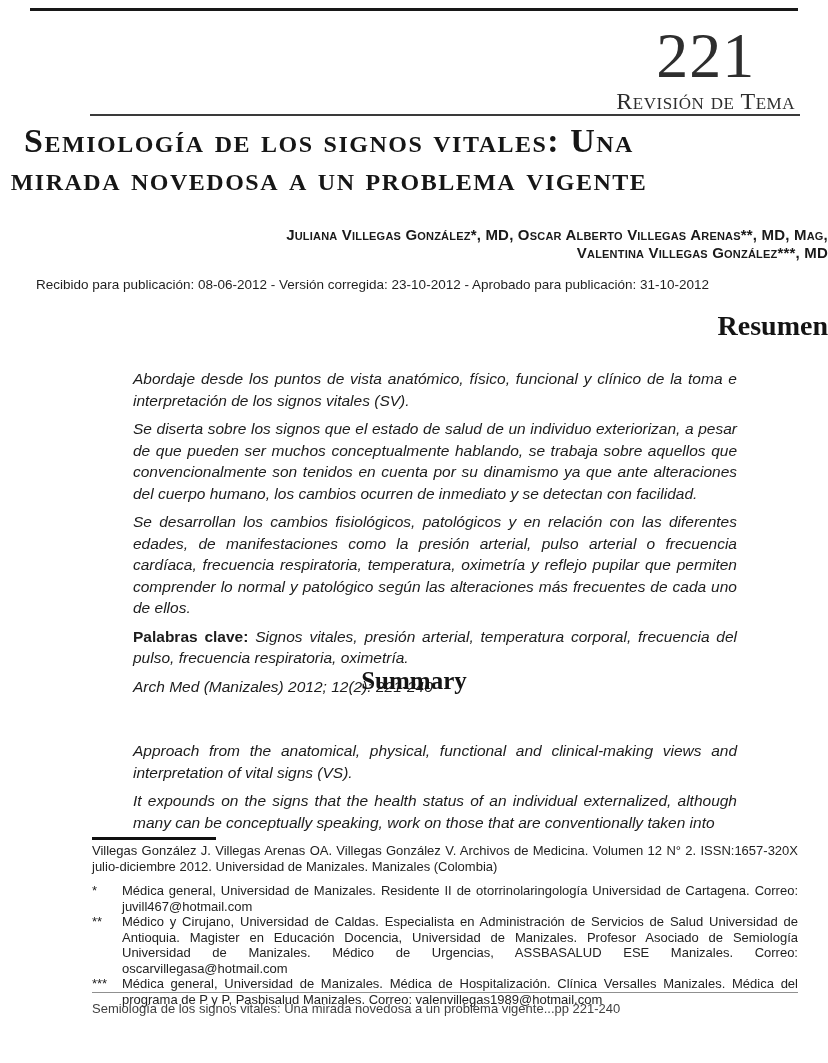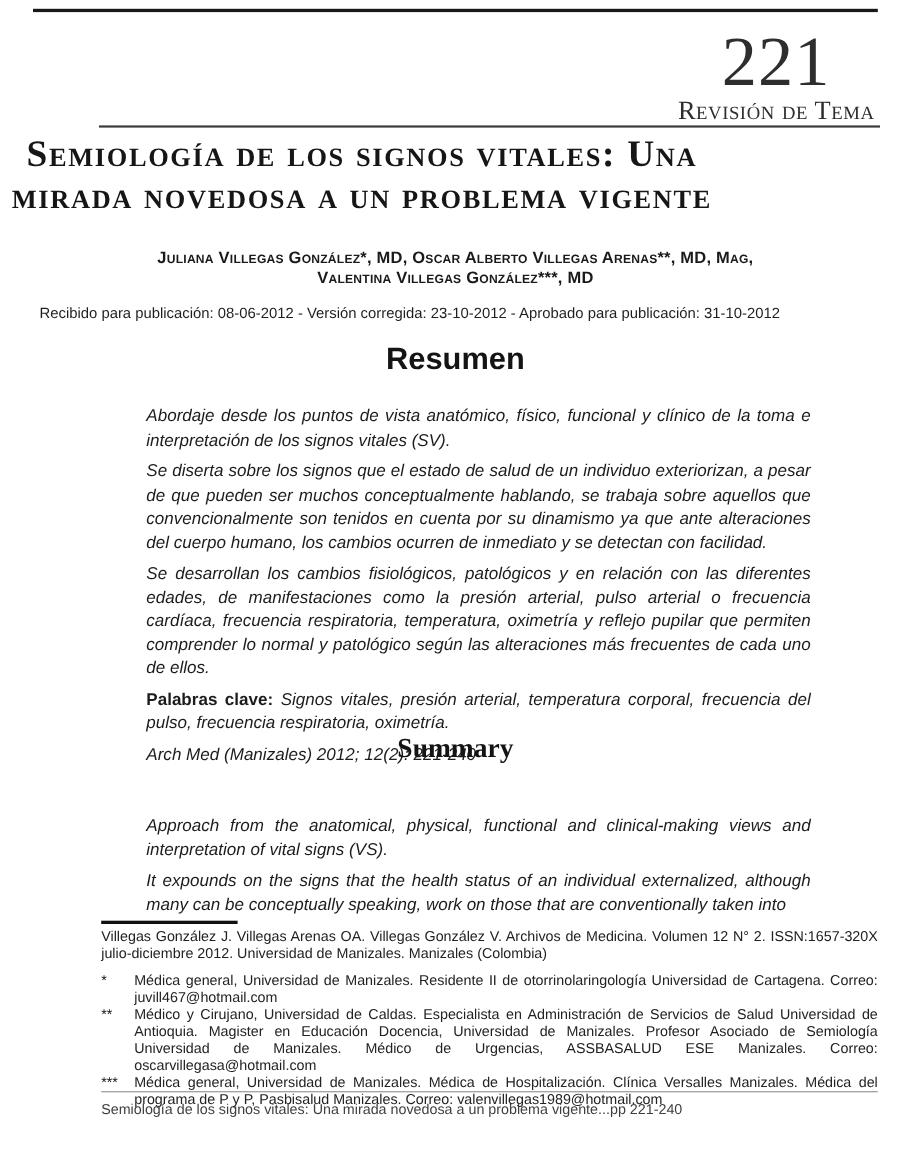--- a/index.html
+++ b/index.html
@@ -36,33 +36,33 @@
     position: absolute; top: 122px; left: 0; width: 658px;
     text-align: center;
     font-family: "Liberation Serif", serif;
     font-weight: bold; font-variant: small-caps;
     font-size: 34px; line-height: 38px; letter-spacing: 1.5px;
     color: #161616;
   }
   .article-title .title-line { display: block; }
   .authors {
     position: absolute; top: 226px; left: 0; width: 828px;
-    text-align: center;
+    text-align: right;
     font-weight: bold; font-variant: small-caps;
     font-size: 15px; line-height: 17.5px; letter-spacing: 0.2px;
     color: #1a1a1a;
   }
   .dates {
     position: absolute; top: 277px; left: 0; width: 745px;
     text-align: center; font-size: 13.5px; color: #1f1f1f;
   }
   .resumen-heading {
     position: absolute; top: 308px; left: 0; width: 828px;
-    text-align: center;
-    font-family: Liberation Sans, sans-serif; font-weight: bold;
+    text-align: right;
+    font-family: Liberation Serif, serif; font-weight: bold;
     font-size: 28px; line-height: 36px; color: #141414;
   }
   .abstract {
     position: absolute; left: 133px; width: 604px;
     font-style: italic; font-size: 15.5px; line-height: 21.5px;
     text-align: justify; color: #1c1c1c;
   }
   .abstract-es { top: 368px; }
   .abstract p { margin-bottom: 7px; }
   .kw-label { font-style: normal; font-weight: bold; }

